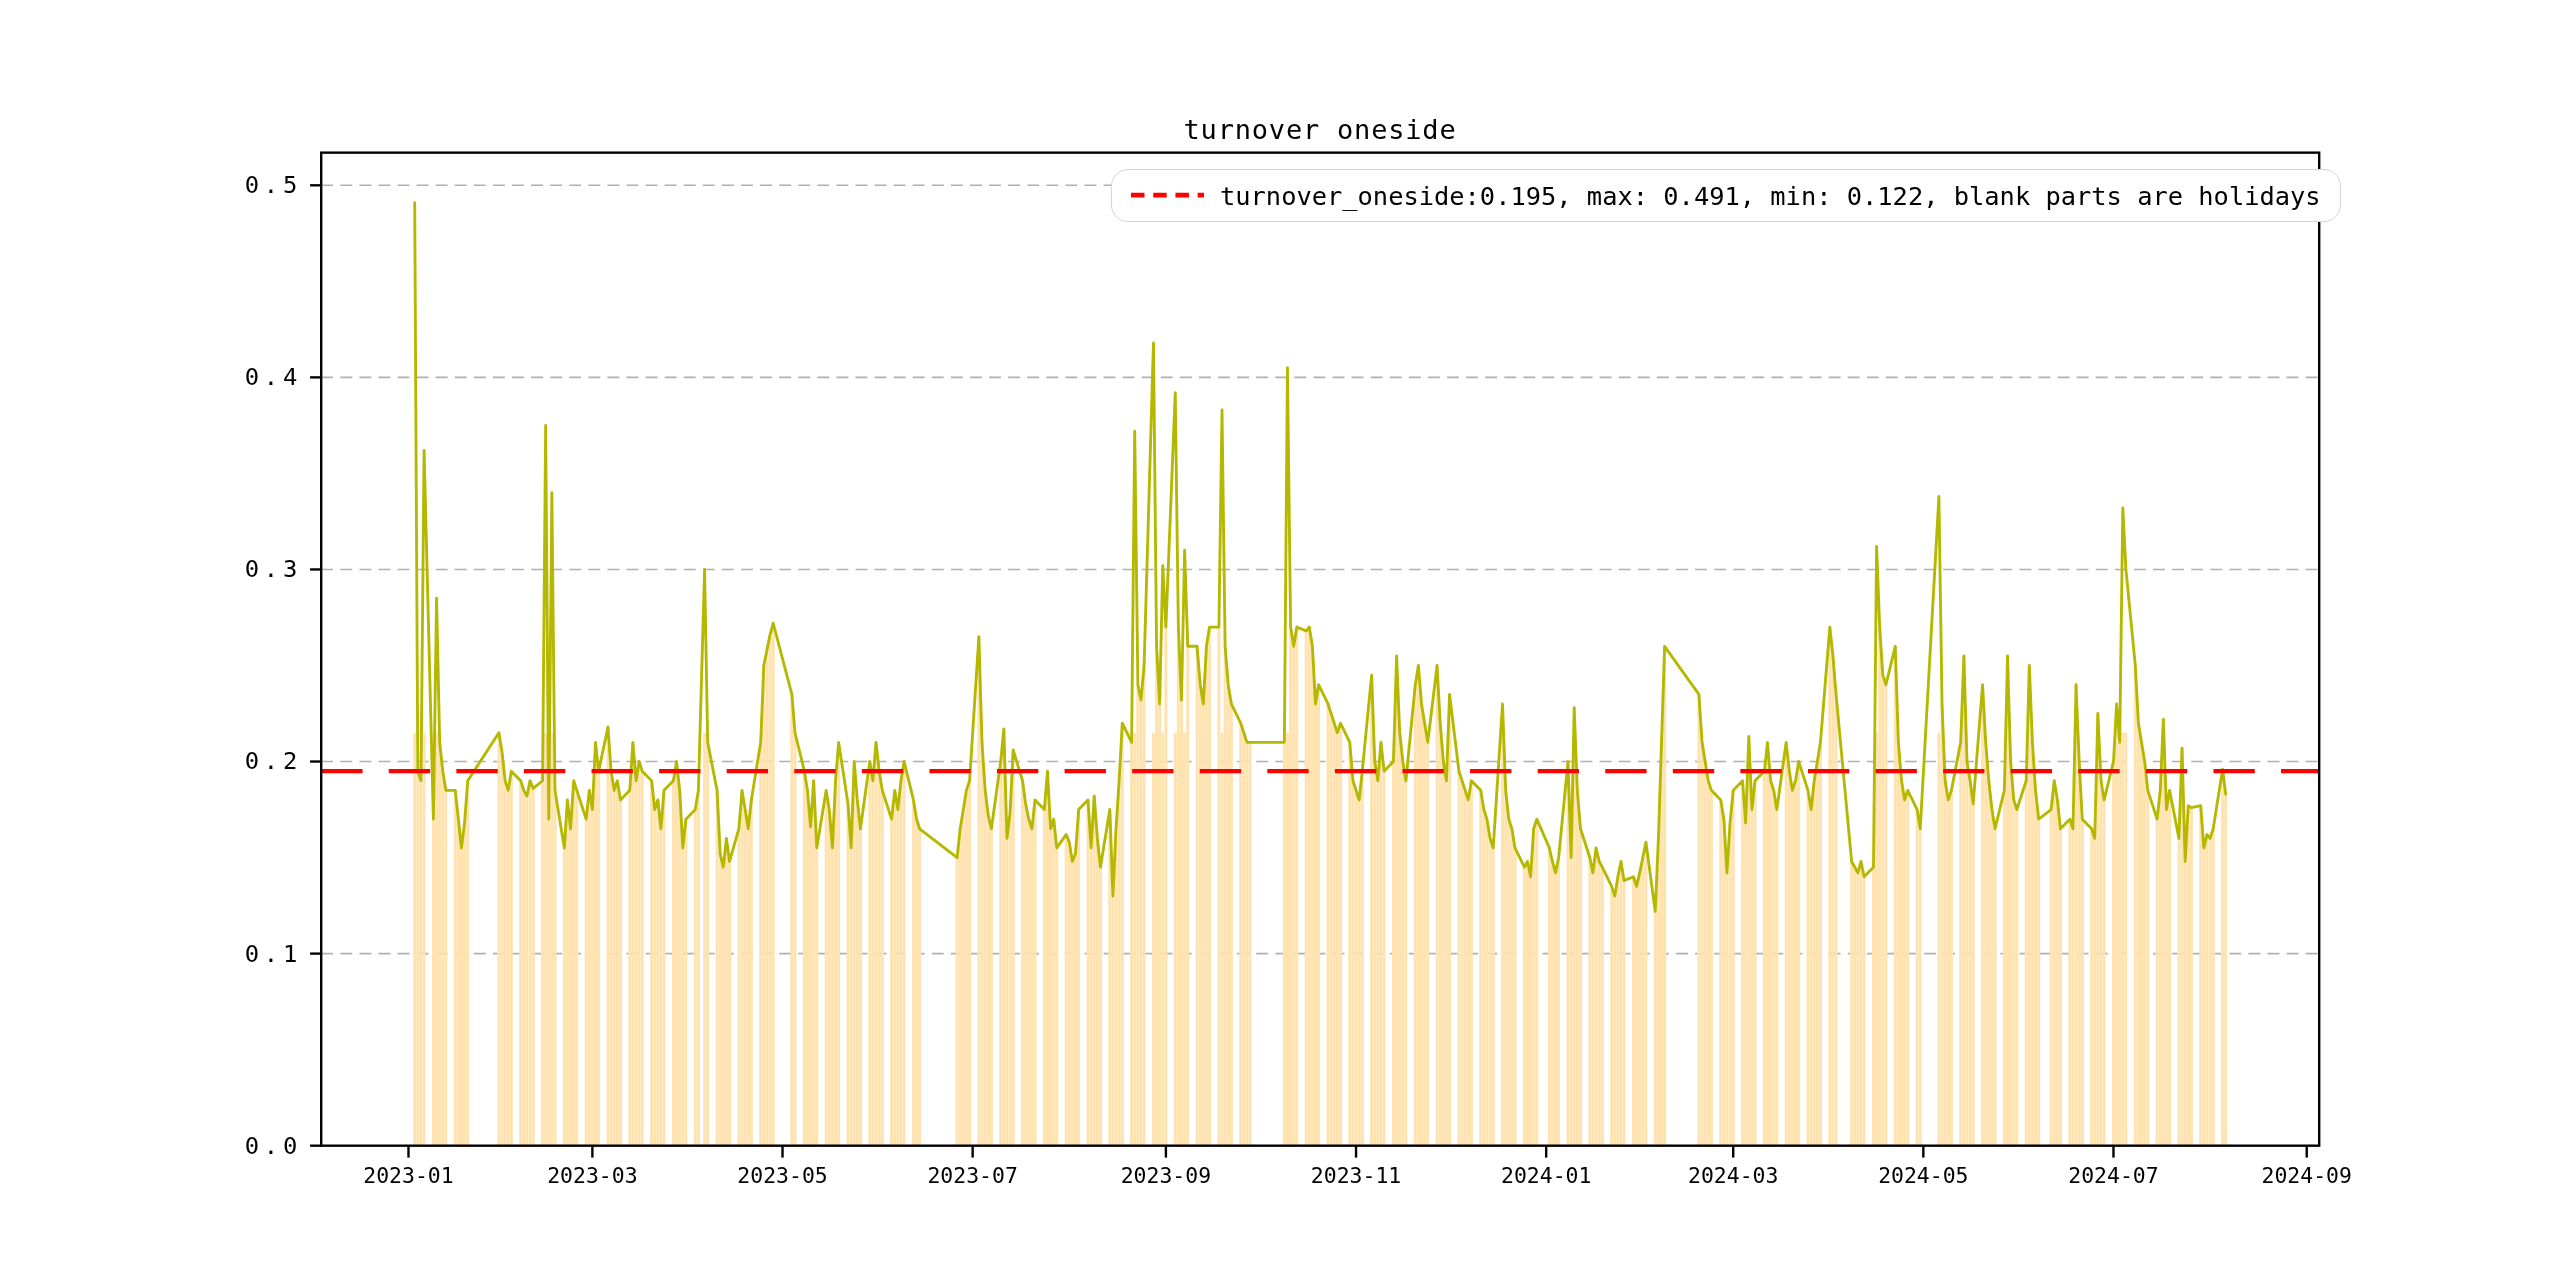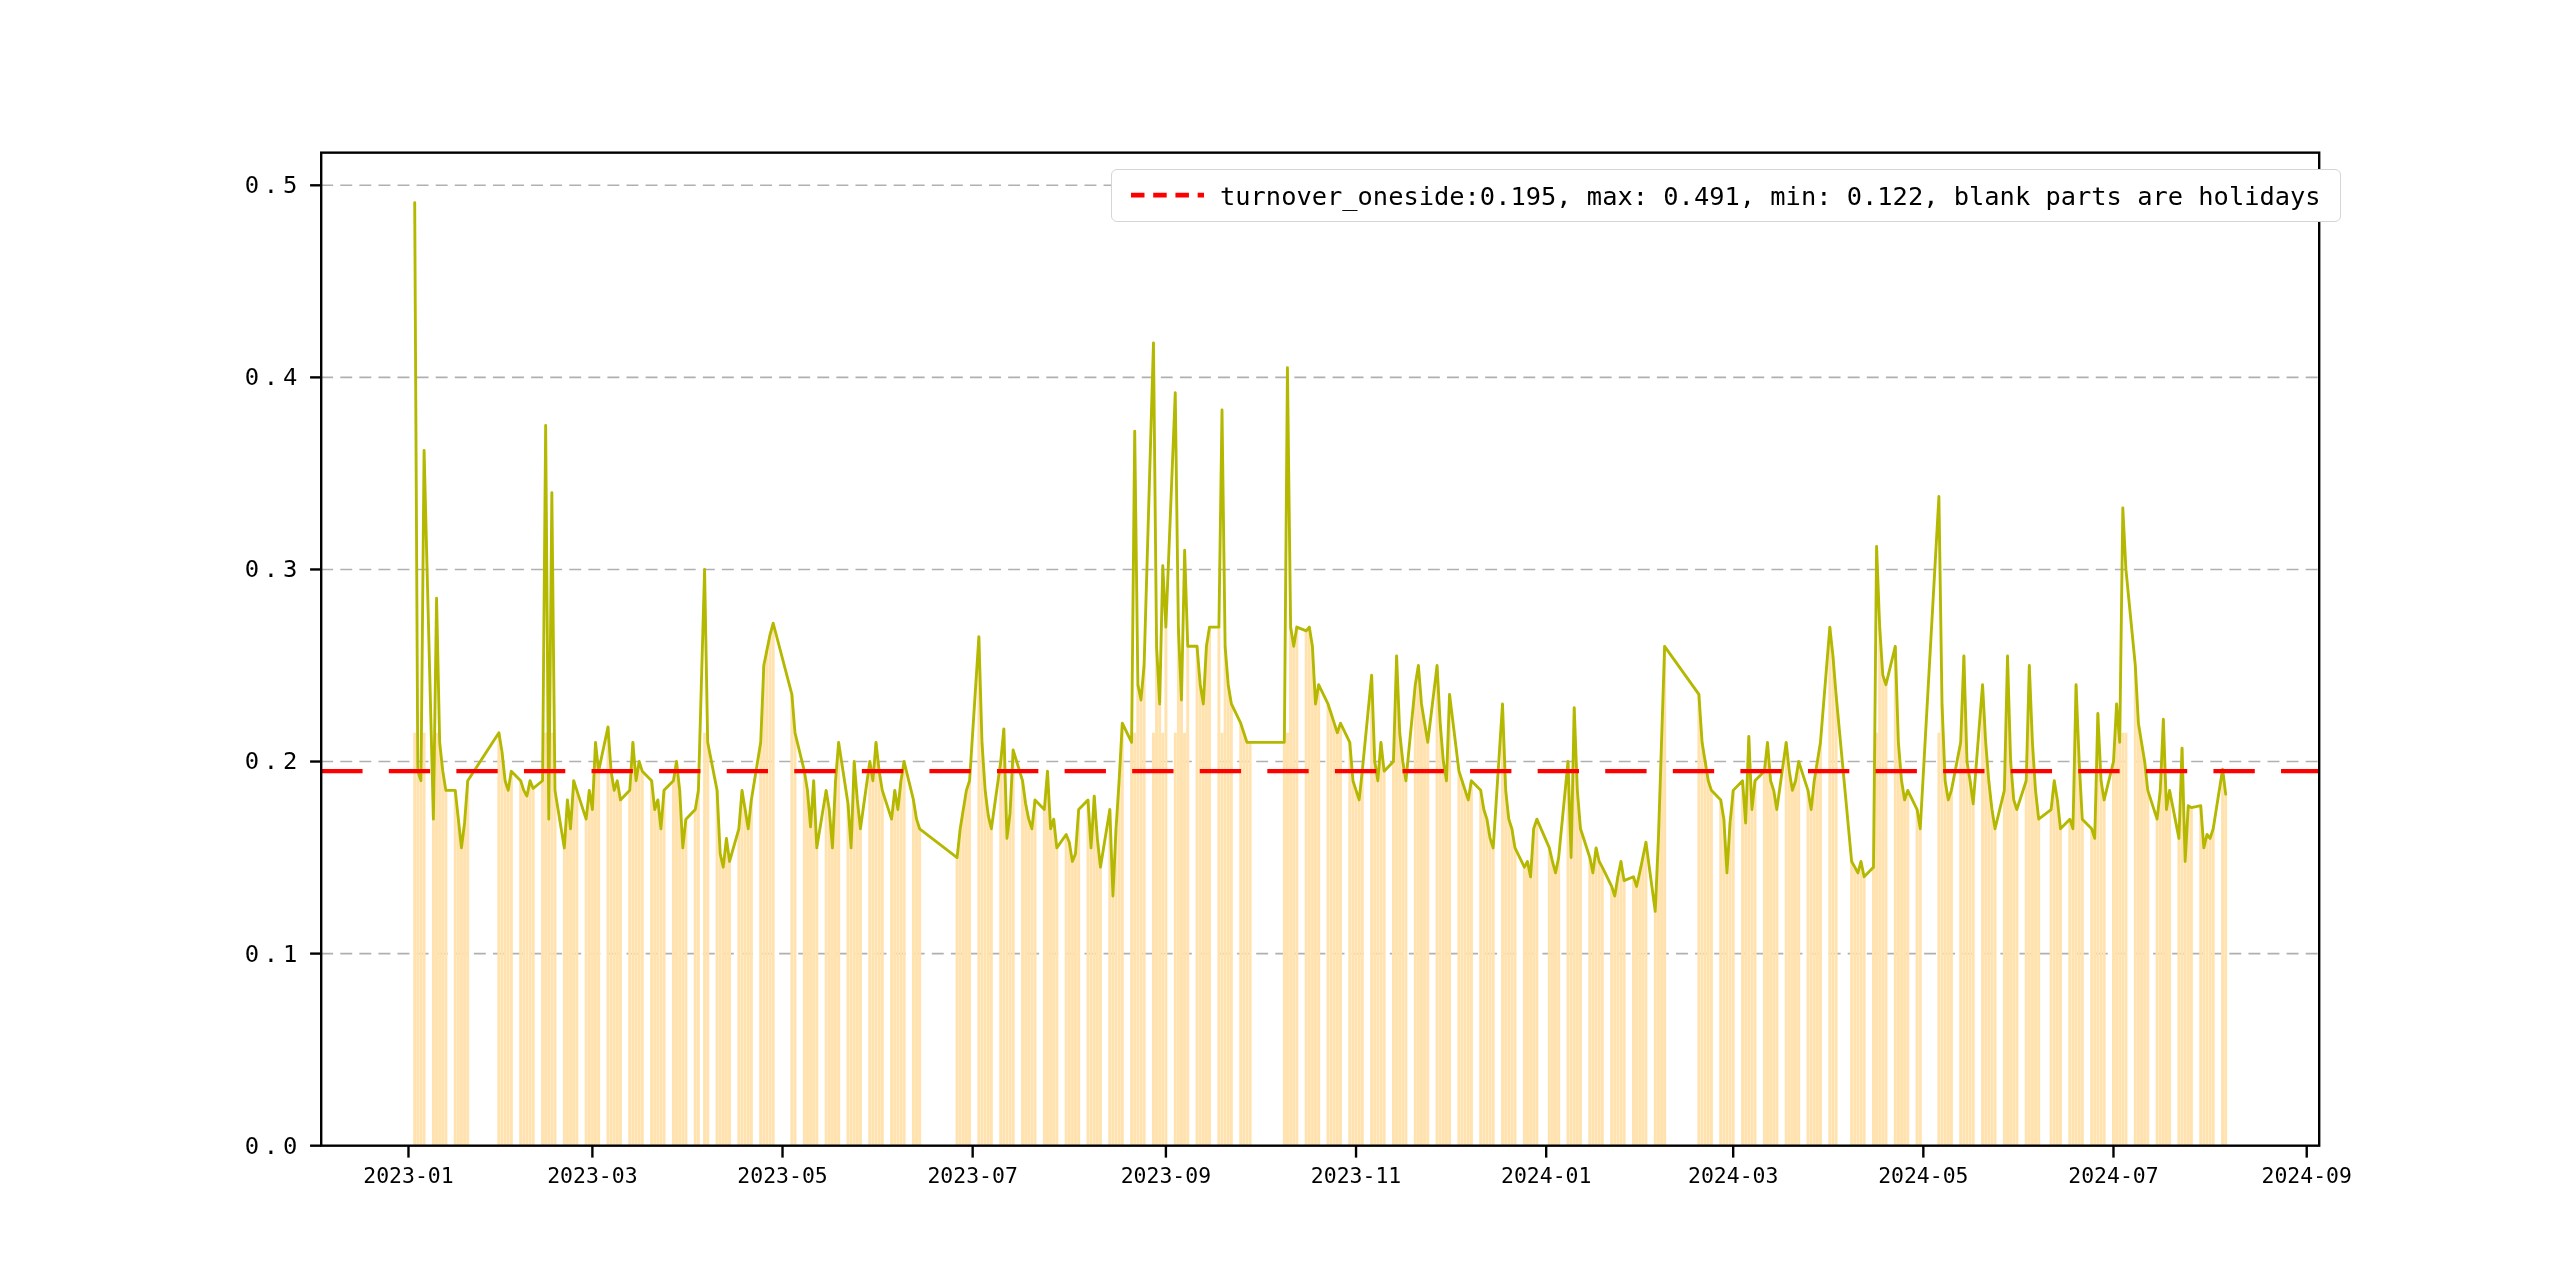--- a/index.html
+++ b/index.html
@@ -1,31 +1,32 @@
 <!DOCTYPE html>
 <html style="font-size:12.7px"><head>
 <meta charset="utf-8">
 <style>
   html,body{margin:0;padding:0;background:#ffffff;}
   #page{position:relative;width:2576px;height:1288px;background:#ffffff;overflow:hidden;
         font-family:"DejaVu Sans Mono", monospace;}
   #chart-title{position:absolute;left:321px;top:114px;width:1998px;text-align:center;
         font-size:27px;color:#000;letter-spacing:0.8px;}
   #legend{position:absolute;left:1111px;top:169px;height:51px;display:flex;align-items:center;
-        gap:16px;padding:0 19px;background:#ffffff;border:1.6px solid #d5d5d5;border-radius:6px;
+        gap:16px;padding:0 19px;background:#ffffff;border:1.6px solid #d5d5d5;border-radius:17px;
         white-space:nowrap;z-index:5;}
   #legend .legend-text{font-size:25.4px;color:#000;}
   svg text{font-family:"DejaVu Sans Mono", monospace;fill:#000;}
   .ytick-label{font-size:30px;letter-spacing:6px;}
   .xtick-label{font-size:27px;}
 </style>
 </head>
 <body>
 
 <div id="page">
+  <div id="chart-title">turnover oneside</div>
 
   <svg id="chart-svg" width="2576" height="1288" viewBox="0 0 3240 1620">
       <line x1="404" x2="2917" y1="1199.4139264990329" y2="1199.4139264990329" stroke="#b0b0b0" stroke-width="2" stroke-dasharray="15 9"></line>
       <line x1="404" x2="2917" y1="957.8278529980657" y2="957.8278529980657" stroke="#b0b0b0" stroke-width="2" stroke-dasharray="15 9"></line>
       <line x1="404" x2="2917" y1="716.2417794970987" y2="716.2417794970987" stroke="#b0b0b0" stroke-width="2" stroke-dasharray="15 9"></line>
       <line x1="404" x2="2917" y1="474.6557059961315" y2="474.6557059961315" stroke="#b0b0b0" stroke-width="2" stroke-dasharray="15 9"></line>
       <line x1="404" x2="2917" y1="233.06963249516434" y2="233.06963249516434" stroke="#b0b0b0" stroke-width="2" stroke-dasharray="15 9"></line>
       <rect x="519.7631045241809" y="921.5899419729208" width="3.7" height="519.4100580270792" fill="#ffe2ae"></rect>
       <rect x="523.6835413416536" y="969.9071566731141" width="3.7" height="471.09284332688594" fill="#ffe2ae"></rect>
       <rect x="527.6039781591263" y="981.9864603481625" width="3.7" height="459.0135396518375" fill="#ffe2ae"></rect>

